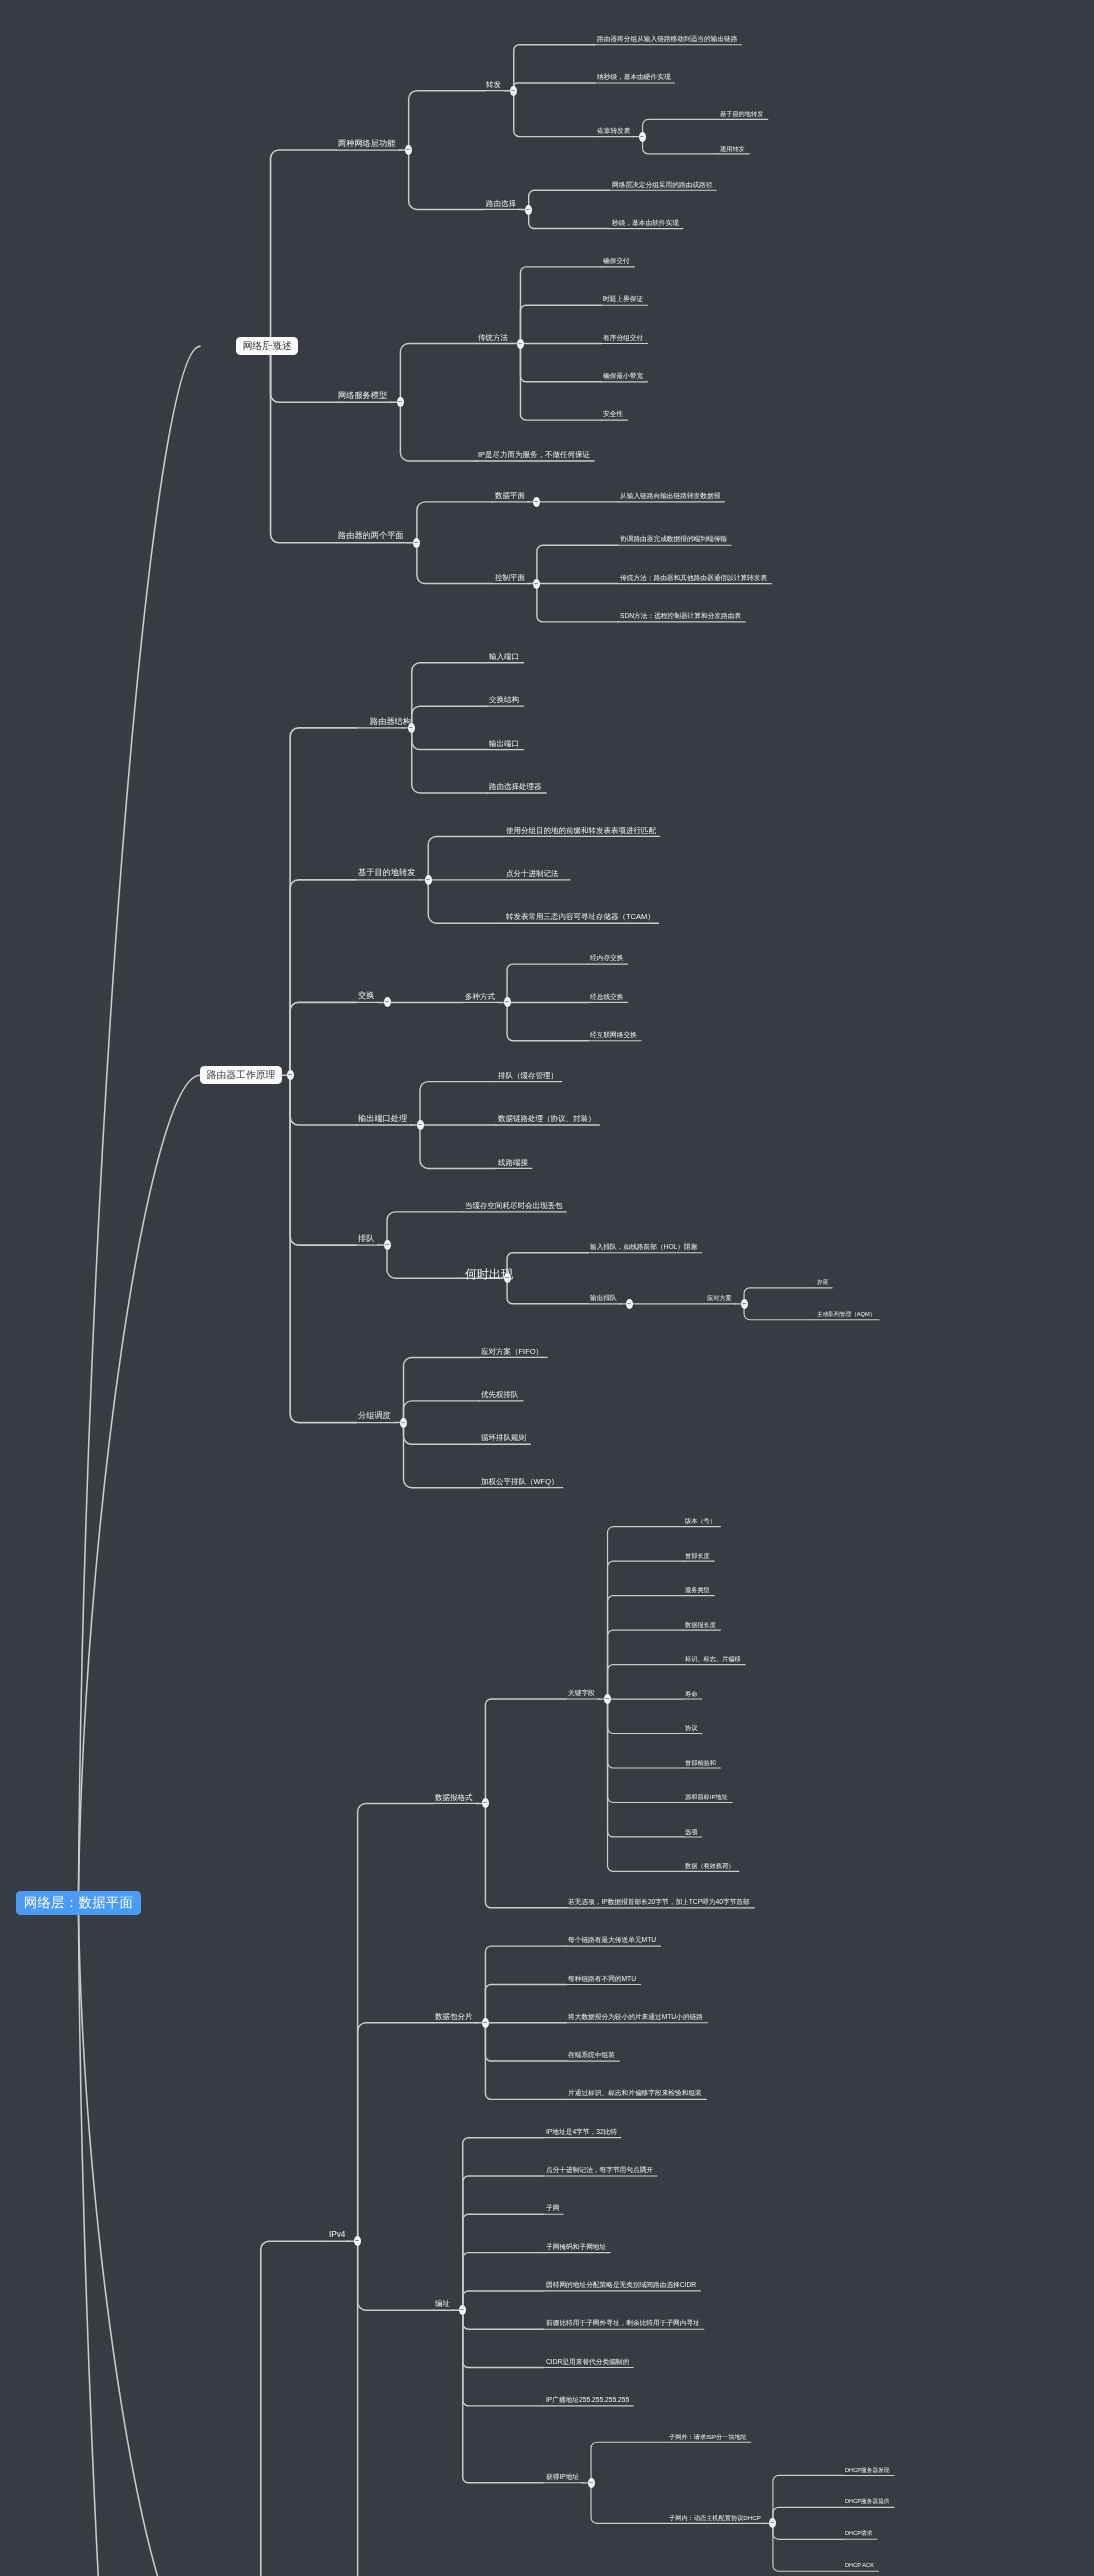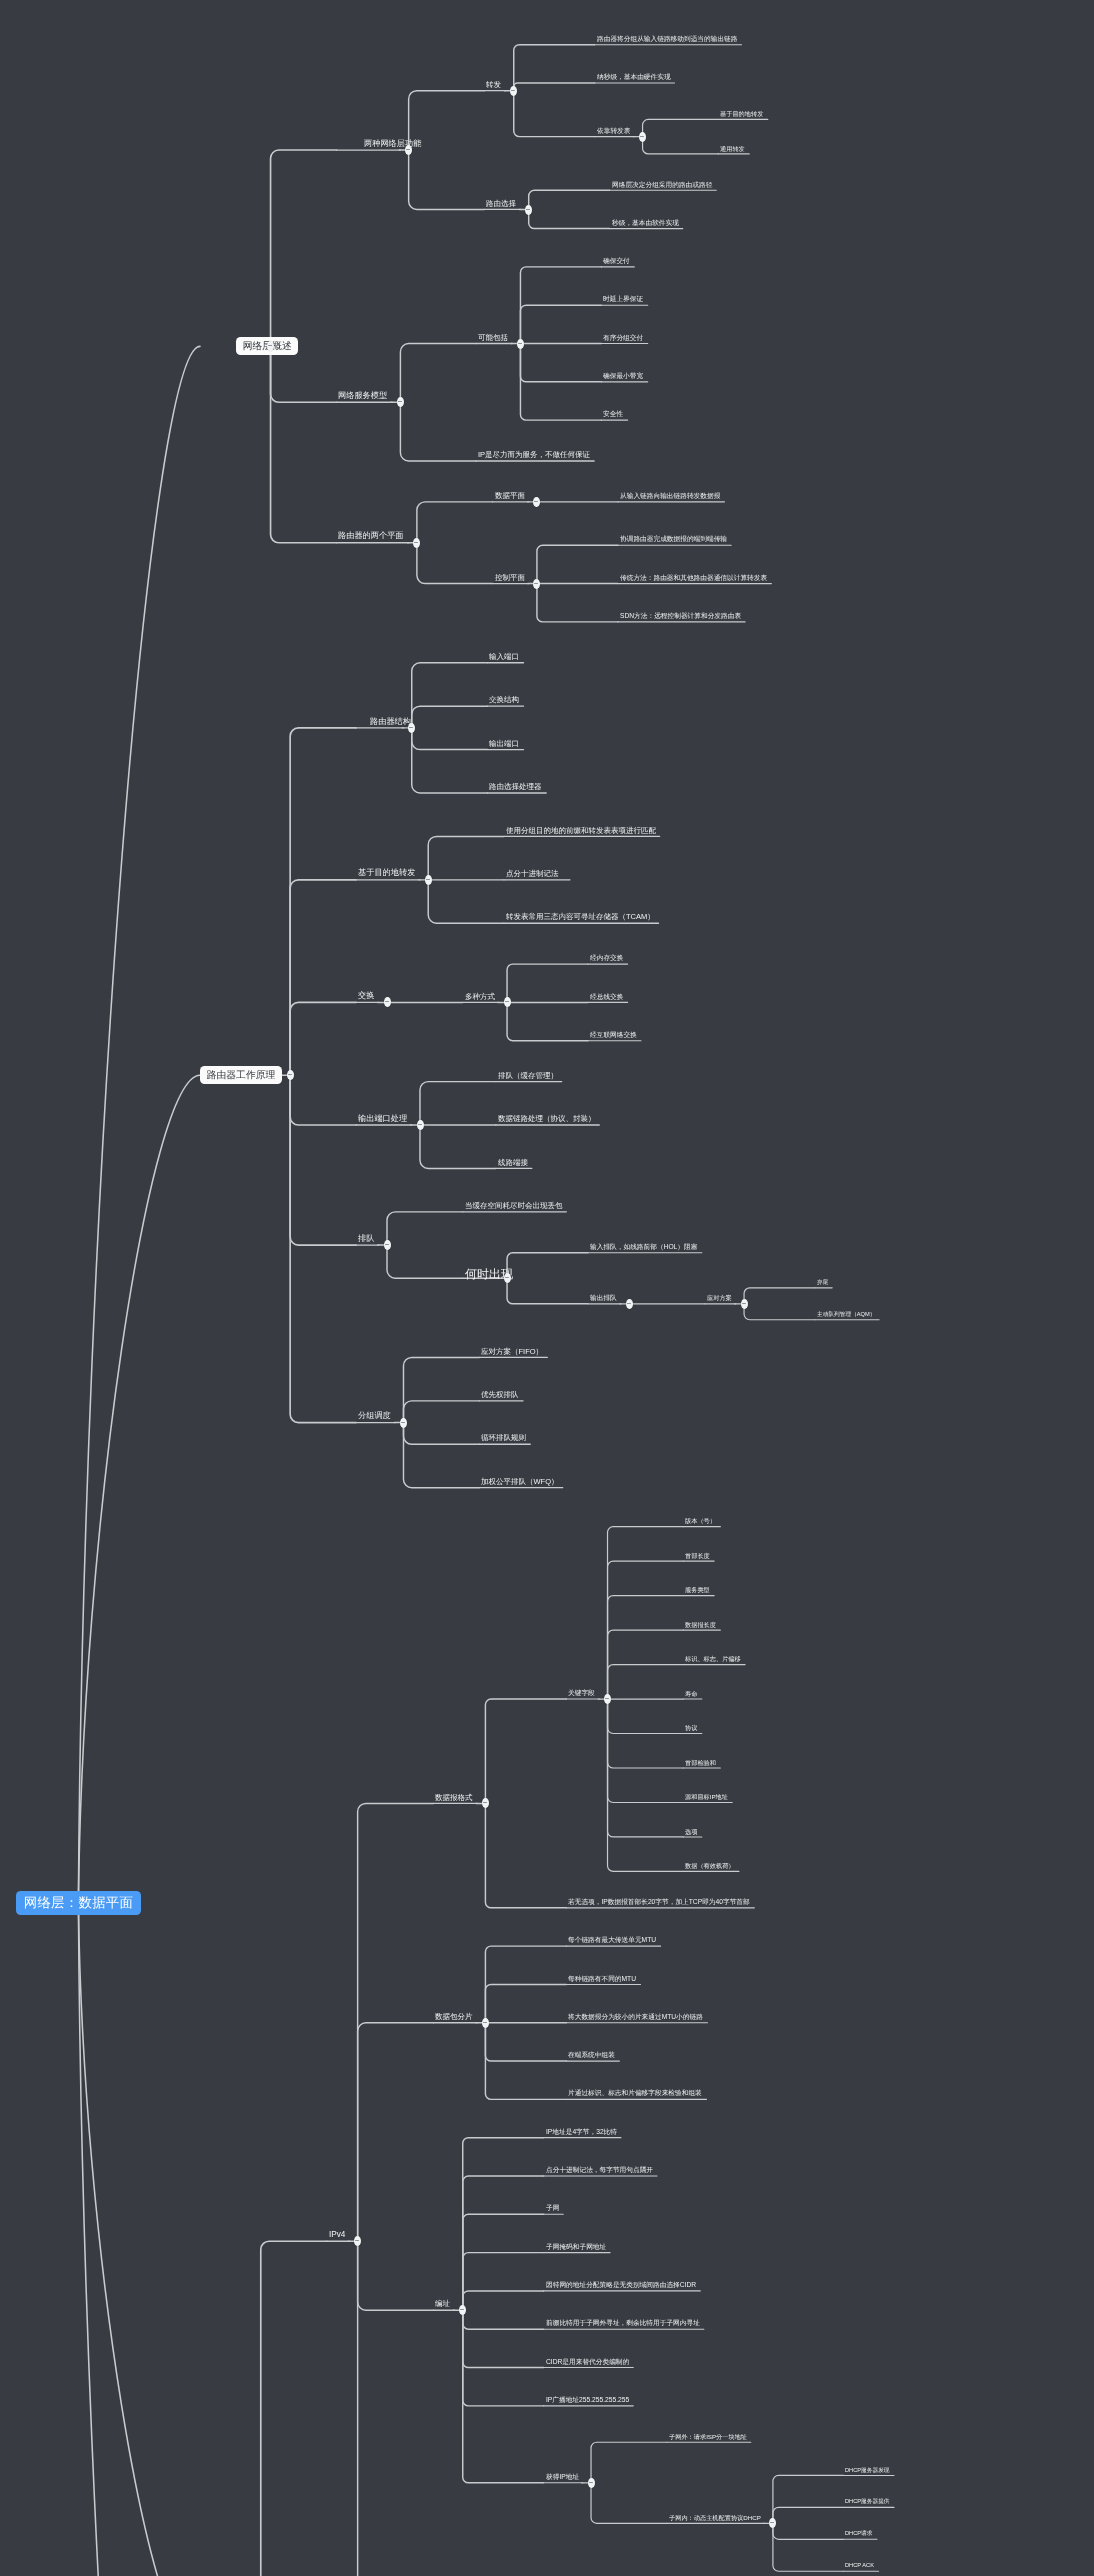--- a/index.html
+++ b/index.html
@@ -326,37 +326,37 @@
       <path d="M 917 6848.028228652082 V 6779.760056457305 A 16 16 0 0 1 933 6763.760056457305 H 1064" fill="none" stroke="#c9cbce" stroke-width="2.8" stroke-linecap="round"></path>
       <path d="M 917 6848.028228652082 H 1064" fill="none" stroke="#c9cbce" stroke-width="2.8" stroke-linecap="round"></path>
       <path d="M 917 6848.028228652082 V 6916.29640084686 A 16 16 0 0 0 933 6932.29640084686 H 1064" fill="none" stroke="#c9cbce" stroke-width="2.8" stroke-linecap="round"></path>
       <path d="M 1064 6763.760056457305 H 1192" fill="none" stroke="#c9cbce" stroke-width="2.6" stroke-linecap="round"></path>
       <path d="M 1064 6848.028228652082 H 1149" fill="none" stroke="#c9cbce" stroke-width="2.6" stroke-linecap="round"></path>
       <path d="M 1064 6932.29640084686 H 1308" fill="none" stroke="#c9cbce" stroke-width="2.6" stroke-linecap="round"></path>
     </svg>
 <div class="node root-node" style="left: 15.5px; top: 1891px;">网络层：数据平面</div>
     <div class="node l1-node" style="left: 200px; top: 337px; margin-left: 36px;">网络层概述</div>
     <div class="knob" style="left: 267px; top: 341px;"><span></span></div>
-    <div class="node t-node lv2" style="font-size: 8.2px; left: 338px; top: 140px; margin-left: 26px;">两种网络层功能</div>
+    <div class="node t-node lv2" style="font-size: 8.2px; left: 338px; top: 140px;">两种网络层功能</div>
     <div class="knob" style="left: 405px; top: 145px;"><span></span></div>
     <div class="node t-node lv3" style="font-size: 7.5px; left: 486px; top: 81px;">转发</div>
     <div class="knob" style="left: 510px; top: 86px;"><span></span></div>
     <div class="node t-node lv4" style="font-size: 6.7px; left: 597px; top: 36px;">路由器将分组从输入链路移动到适当的输出链路</div>
     <div class="node t-node lv4" style="font-size: 6.7px; left: 597px; top: 74px;">纳秒级，基本由硬件实现</div>
     <div class="node t-node lv4" style="font-size: 6.7px; left: 597px; top: 128px;">依靠转发表</div>
     <div class="knob" style="left: 639px; top: 132px;"><span></span></div>
     <div class="node t-node lv5" style="font-size: 6.2px; left: 720px; top: 111px;">基于目的地转发</div>
     <div class="node t-node lv5" style="font-size: 6.2px; left: 720px; top: 146px;">通用转发</div>
     <div class="node t-node lv3" style="font-size: 7.5px; left: 486px; top: 200px;">路由选择</div>
     <div class="knob" style="left: 525px; top: 205px;"><span></span></div>
     <div class="node t-node lv4" style="font-size: 6.7px; left: 612px; top: 182px;">网络层决定分组采用的路由或路径</div>
     <div class="node t-node lv4" style="font-size: 6.7px; left: 612px; top: 220px;">秒级，基本由软件实现</div>
     <div class="node t-node lv2" style="font-size: 8.2px; left: 338px; top: 392px;">网络服务模型</div>
     <div class="knob" style="left: 397px; top: 397px;"><span></span></div>
-    <div class="node t-node lv3" style="font-size: 7.5px; left: 478px; top: 334px;">可能包括</div>
+    <div class="node t-node lv3" style="font-size: 7.5px; left: 478px; top: 334px;">传统方法</div>
     <div class="knob" style="left: 517px; top: 339px;"><span></span></div>
     <div class="node t-node lv4" style="font-size: 6.7px; left: 603px; top: 258px;">确保交付</div>
     <div class="node t-node lv4" style="font-size: 6.7px; left: 603px; top: 296px;">时延上界保证</div>
     <div class="node t-node lv4" style="font-size: 6.7px; left: 603px; top: 335px;">有序分组交付</div>
     <div class="node t-node lv4" style="font-size: 6.7px; left: 603px; top: 373px;">确保最小带宽</div>
     <div class="node t-node lv4" style="font-size: 6.7px; left: 603px; top: 411px;">安全性</div>
     <div class="node t-node lv3" style="font-size: 7.5px; left: 478px; top: 451px;">IP是尽力而为服务，不做任何保证</div>
     <div class="node t-node lv2" style="font-size: 8.2px; left: 338px; top: 532px;">路由器的两个平面</div>
     <div class="knob" style="left: 413px; top: 538px;"><span></span></div>
     <div class="node t-node lv3" style="font-size: 7.5px; left: 495px; top: 492px;">数据平面</div>

